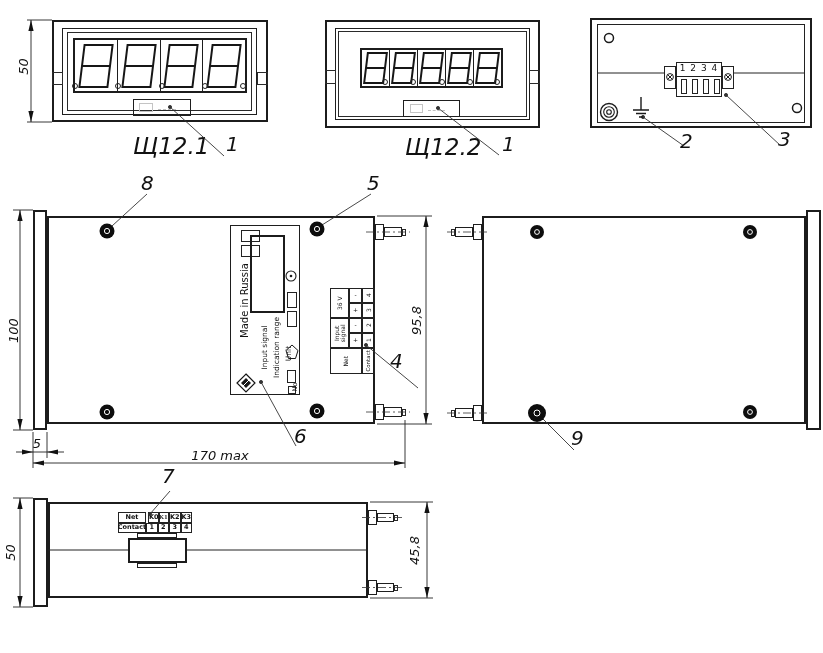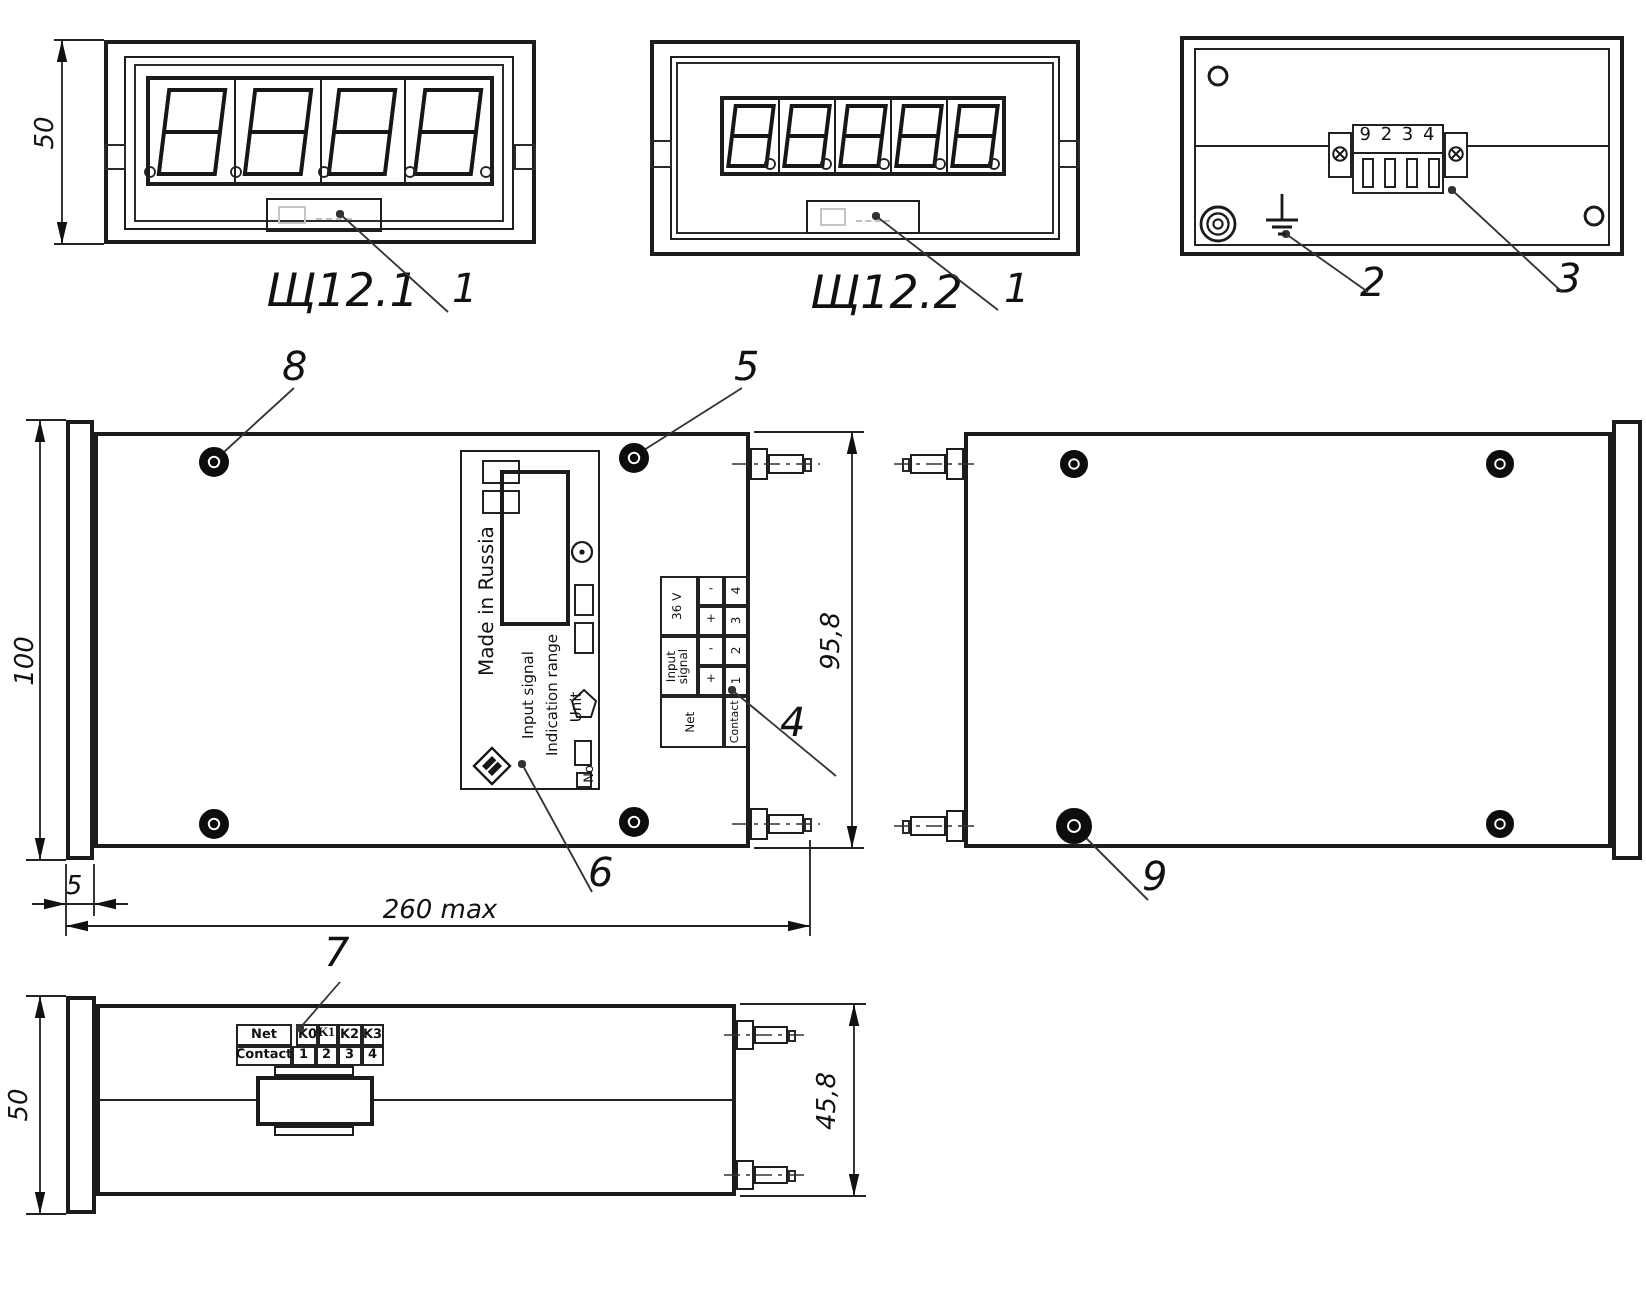--- a/index.html
+++ b/index.html
@@ -98,21 +98,21 @@
       <div class="abs" style="left:24px;top:9px;width:17px;height:0;border-top:1px dashed #c0c0c0;"></div>
     </div>
     <div class="abs ttl" style="left:405px;top:134px;">Щ12.2</div>
     <div class="abs co" style="left:502px;top:132px;">1</div>
   </div>
 
   <div class="abs" style="left:0;top:0;width:0;height:0;">
     <div class="abs b2" style="left:590px;top:18px;width:222px;height:110px;"></div>
     <div class="abs b12" style="left:597px;top:24px;width:208px;height:99px;"></div>
     <div class="abs b12" style="left:676px;top:62px;width:46px;height:35px;background:#fff;"></div>
-    <div class="abs lbl" style="left:676px;top:63px;width:46px;height:14px;border-bottom:1.4px solid #1e1e1e;font-size:9px;letter-spacing:1px;">9 2 3 4</div>
+    <div class="abs lbl" style="left:676px;top:63px;width:46px;height:14px;border-bottom:1.4px solid #1e1e1e;font-size:9px;letter-spacing:1px;">1 2 3 4</div>
     <div class="abs b12" style="left:681px;top:79px;width:6px;height:15px;"></div>
     <div class="abs b12" style="left:692px;top:79px;width:6px;height:15px;"></div>
     <div class="abs b12" style="left:703px;top:79px;width:6px;height:15px;"></div>
     <div class="abs b12" style="left:714px;top:79px;width:6px;height:15px;"></div>
     <div class="abs b12" style="left:664px;top:66px;width:12px;height:23px;"></div>
     <div class="abs b12" style="left:722px;top:66px;width:12px;height:23px;"></div>
     <div class="abs co" style="left:680px;top:129px;">2</div>
     <div class="abs co" style="left:778px;top:127px;">3</div>
   </div>
 
@@ -175,21 +175,21 @@
 
     <div class="abs b15" style="left:375px;top:224px;width:9px;height:16px;"></div>
     <div class="abs b15" style="left:384px;top:227px;width:18px;height:10px;"></div>
     <div class="abs b1" style="left:402px;top:229px;width:4px;height:7px;"></div>
     <div class="abs b15" style="left:375px;top:404px;width:9px;height:16px;"></div>
     <div class="abs b15" style="left:384px;top:407px;width:18px;height:10px;"></div>
     <div class="abs b1" style="left:402px;top:409px;width:4px;height:7px;"></div>
 
     <div class="abs dim rot" style="left:-4px;top:323px;width:34px;">100</div>
     <div class="abs dim" style="left:30px;top:436px;width:14px;">5</div>
-    <div class="abs dim" style="left:175px;top:448px;width:90px;">260 max</div>
+    <div class="abs dim" style="left:175px;top:448px;width:90px;">170 max</div>
     <div class="abs dim rot" style="left:396px;top:313px;width:40px;">95,8</div>
     <div class="abs co" style="left:141px;top:171px;">8</div>
     <div class="abs co" style="left:367px;top:171px;">5</div>
     <div class="abs co" style="left:294px;top:424px;">6</div>
     <div class="abs co" style="left:390px;top:349px;">4</div>
   </div>
 
   <div class="abs" style="left:0;top:0;width:0;height:0;">
     <div class="abs b2" style="left:482px;top:216px;width:324px;height:208px;"></div>
     <div class="abs b2" style="left:806px;top:210px;width:15px;height:220px;"></div>

